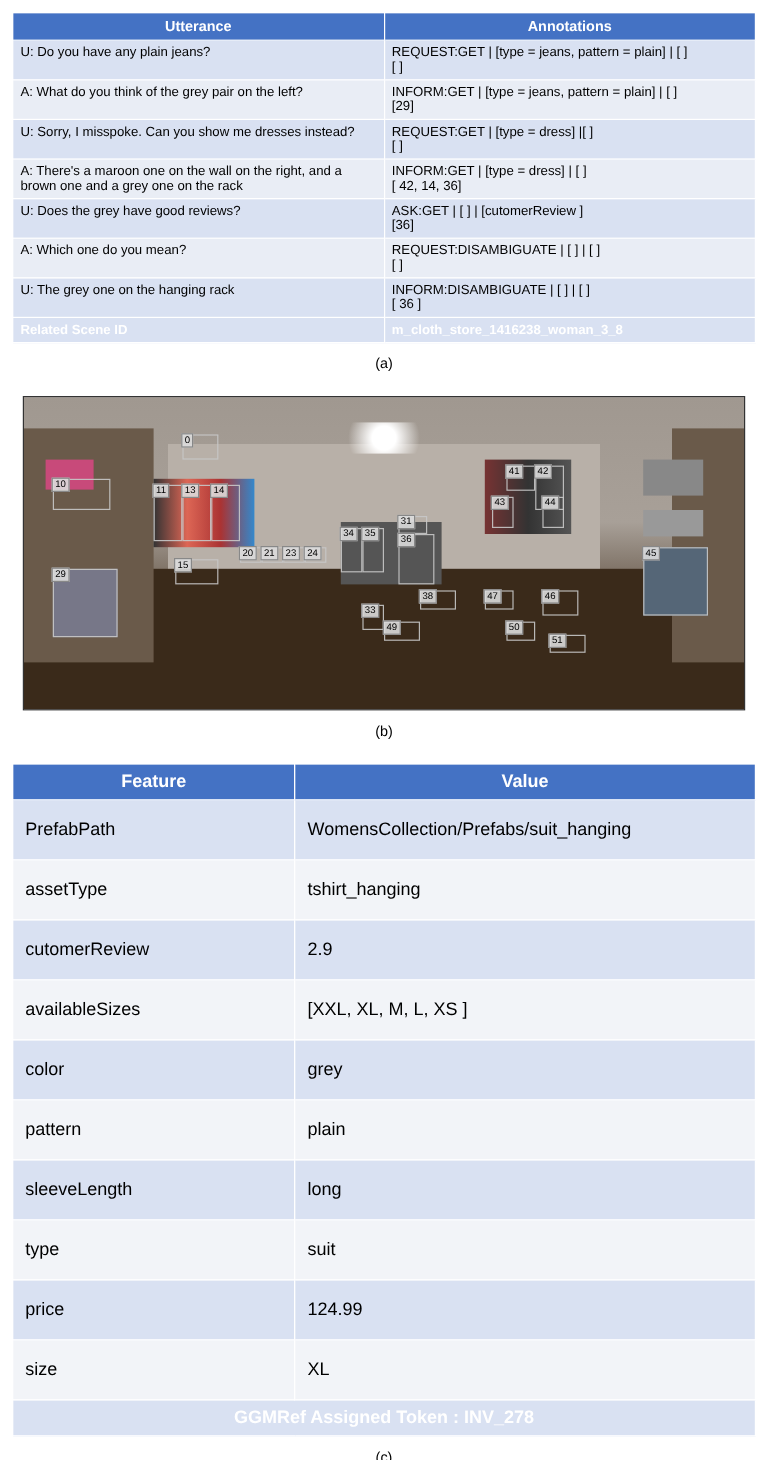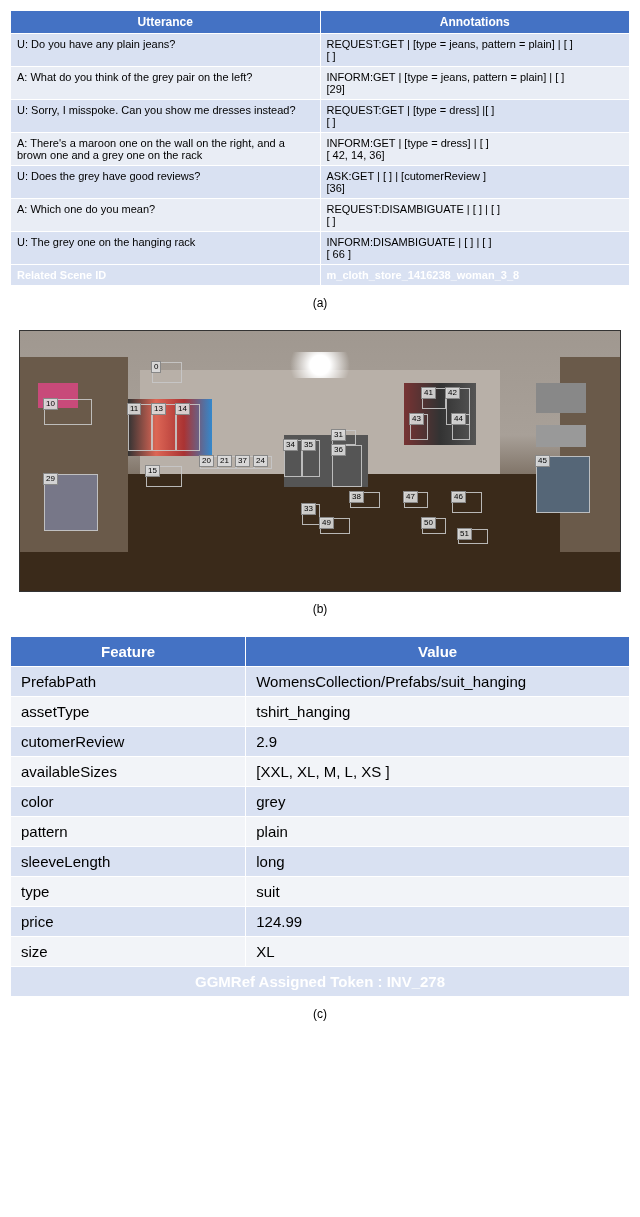--- a/index.html
+++ b/index.html
@@ -130,21 +130,21 @@
   }
   .table-c th {
     background: #4472C4;
     color: #fff;
     font-weight: bold;
     text-align: center;
     padding: 6px 10px;
     border: 1px solid #fff;
   }
   .table-c td {
-    padding: 6px 10px;
+    padding: 16px 10px;
     border: 1px solid #fff;
     text-align: left;
   }
   .table-c .col-feat { width: 38%; }
   .table-c .col-val { width: 62%; }
   .table-c tbody tr:nth-child(odd) td { background: #D9E1F2; }
   .table-c tbody tr:nth-child(even) td { background: #F2F4F8; }
   .table-c .footer-row td {
     background: #4472C4;
     color: #fff;
@@ -190,21 +190,21 @@
 [36]</td>
       </tr>
       <tr>
         <td>A: Which one do you mean?</td>
         <td style="white-space: pre-line;">REQUEST:DISAMBIGUATE | [ ] | [ ]
 [ ]</td>
       </tr>
       <tr>
         <td>U:  The grey one on the hanging rack</td>
         <td style="white-space: pre-line;">INFORM:DISAMBIGUATE | [ ] | [ ]
-[ 66 ]</td>
+[ 36 ]</td>
       </tr>
     </tbody>
   <tbody>
     <tr class="footer-row">
       <td>Related Scene ID</td>
       <td>m_cloth_store_1416238_woman_3_8</td>
     </tr>
   </tbody>
 </table>
 <div class="caption">(a)</div>
@@ -245,21 +245,21 @@
       <div class="bbox" style="left: 21%; top: 52%; width: 6%; height: 8%;">
         <div class="bbox-label">15</div>
       </div>
       <div class="bbox" style="left: 30%; top: 48%; width: 3%; height: 5%;">
         <div class="bbox-label">20</div>
       </div>
       <div class="bbox" style="left: 33%; top: 48%; width: 3%; height: 5%;">
         <div class="bbox-label">21</div>
       </div>
       <div class="bbox" style="left: 36%; top: 48%; width: 3%; height: 5%;">
-        <div class="bbox-label">37</div>
+        <div class="bbox-label">23</div>
       </div>
       <div class="bbox" style="left: 39%; top: 48%; width: 3%; height: 5%;">
         <div class="bbox-label">24</div>
       </div>
       <div class="bbox" style="left: 44%; top: 42%; width: 3%; height: 14%;">
         <div class="bbox-label">34</div>
       </div>
       <div class="bbox" style="left: 47%; top: 42%; width: 3%; height: 14%;">
         <div class="bbox-label">35</div>
       </div>

